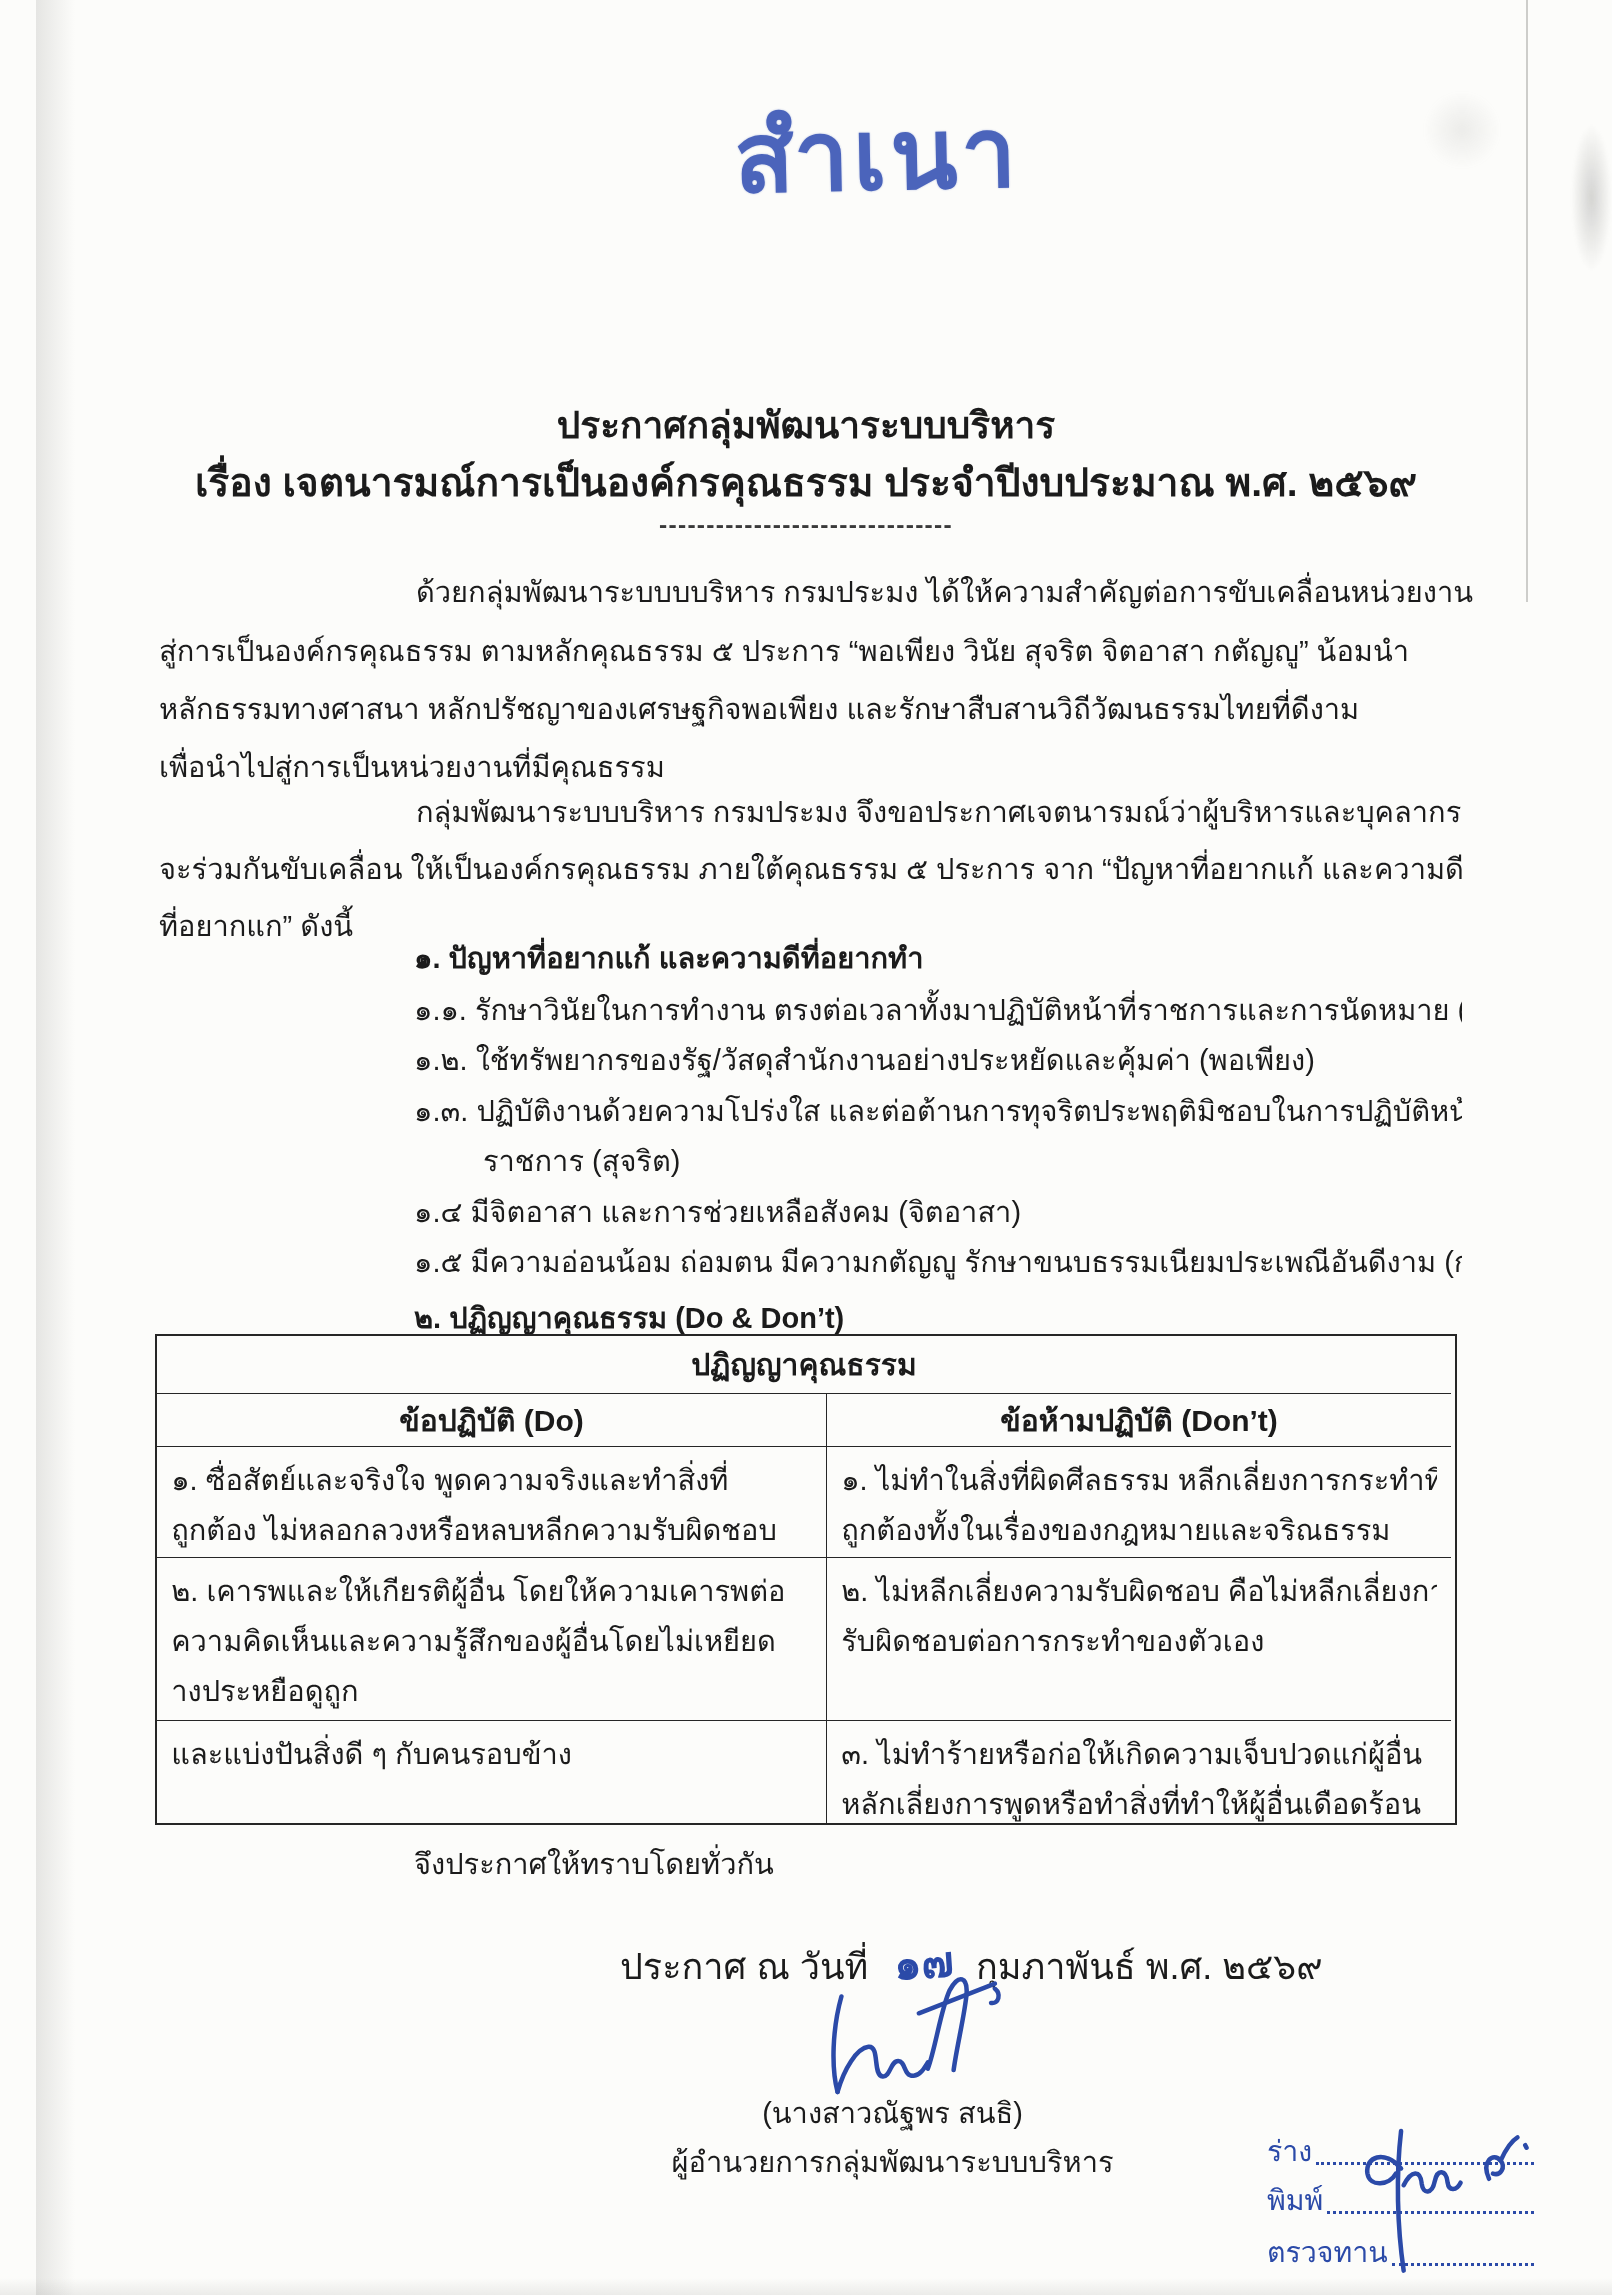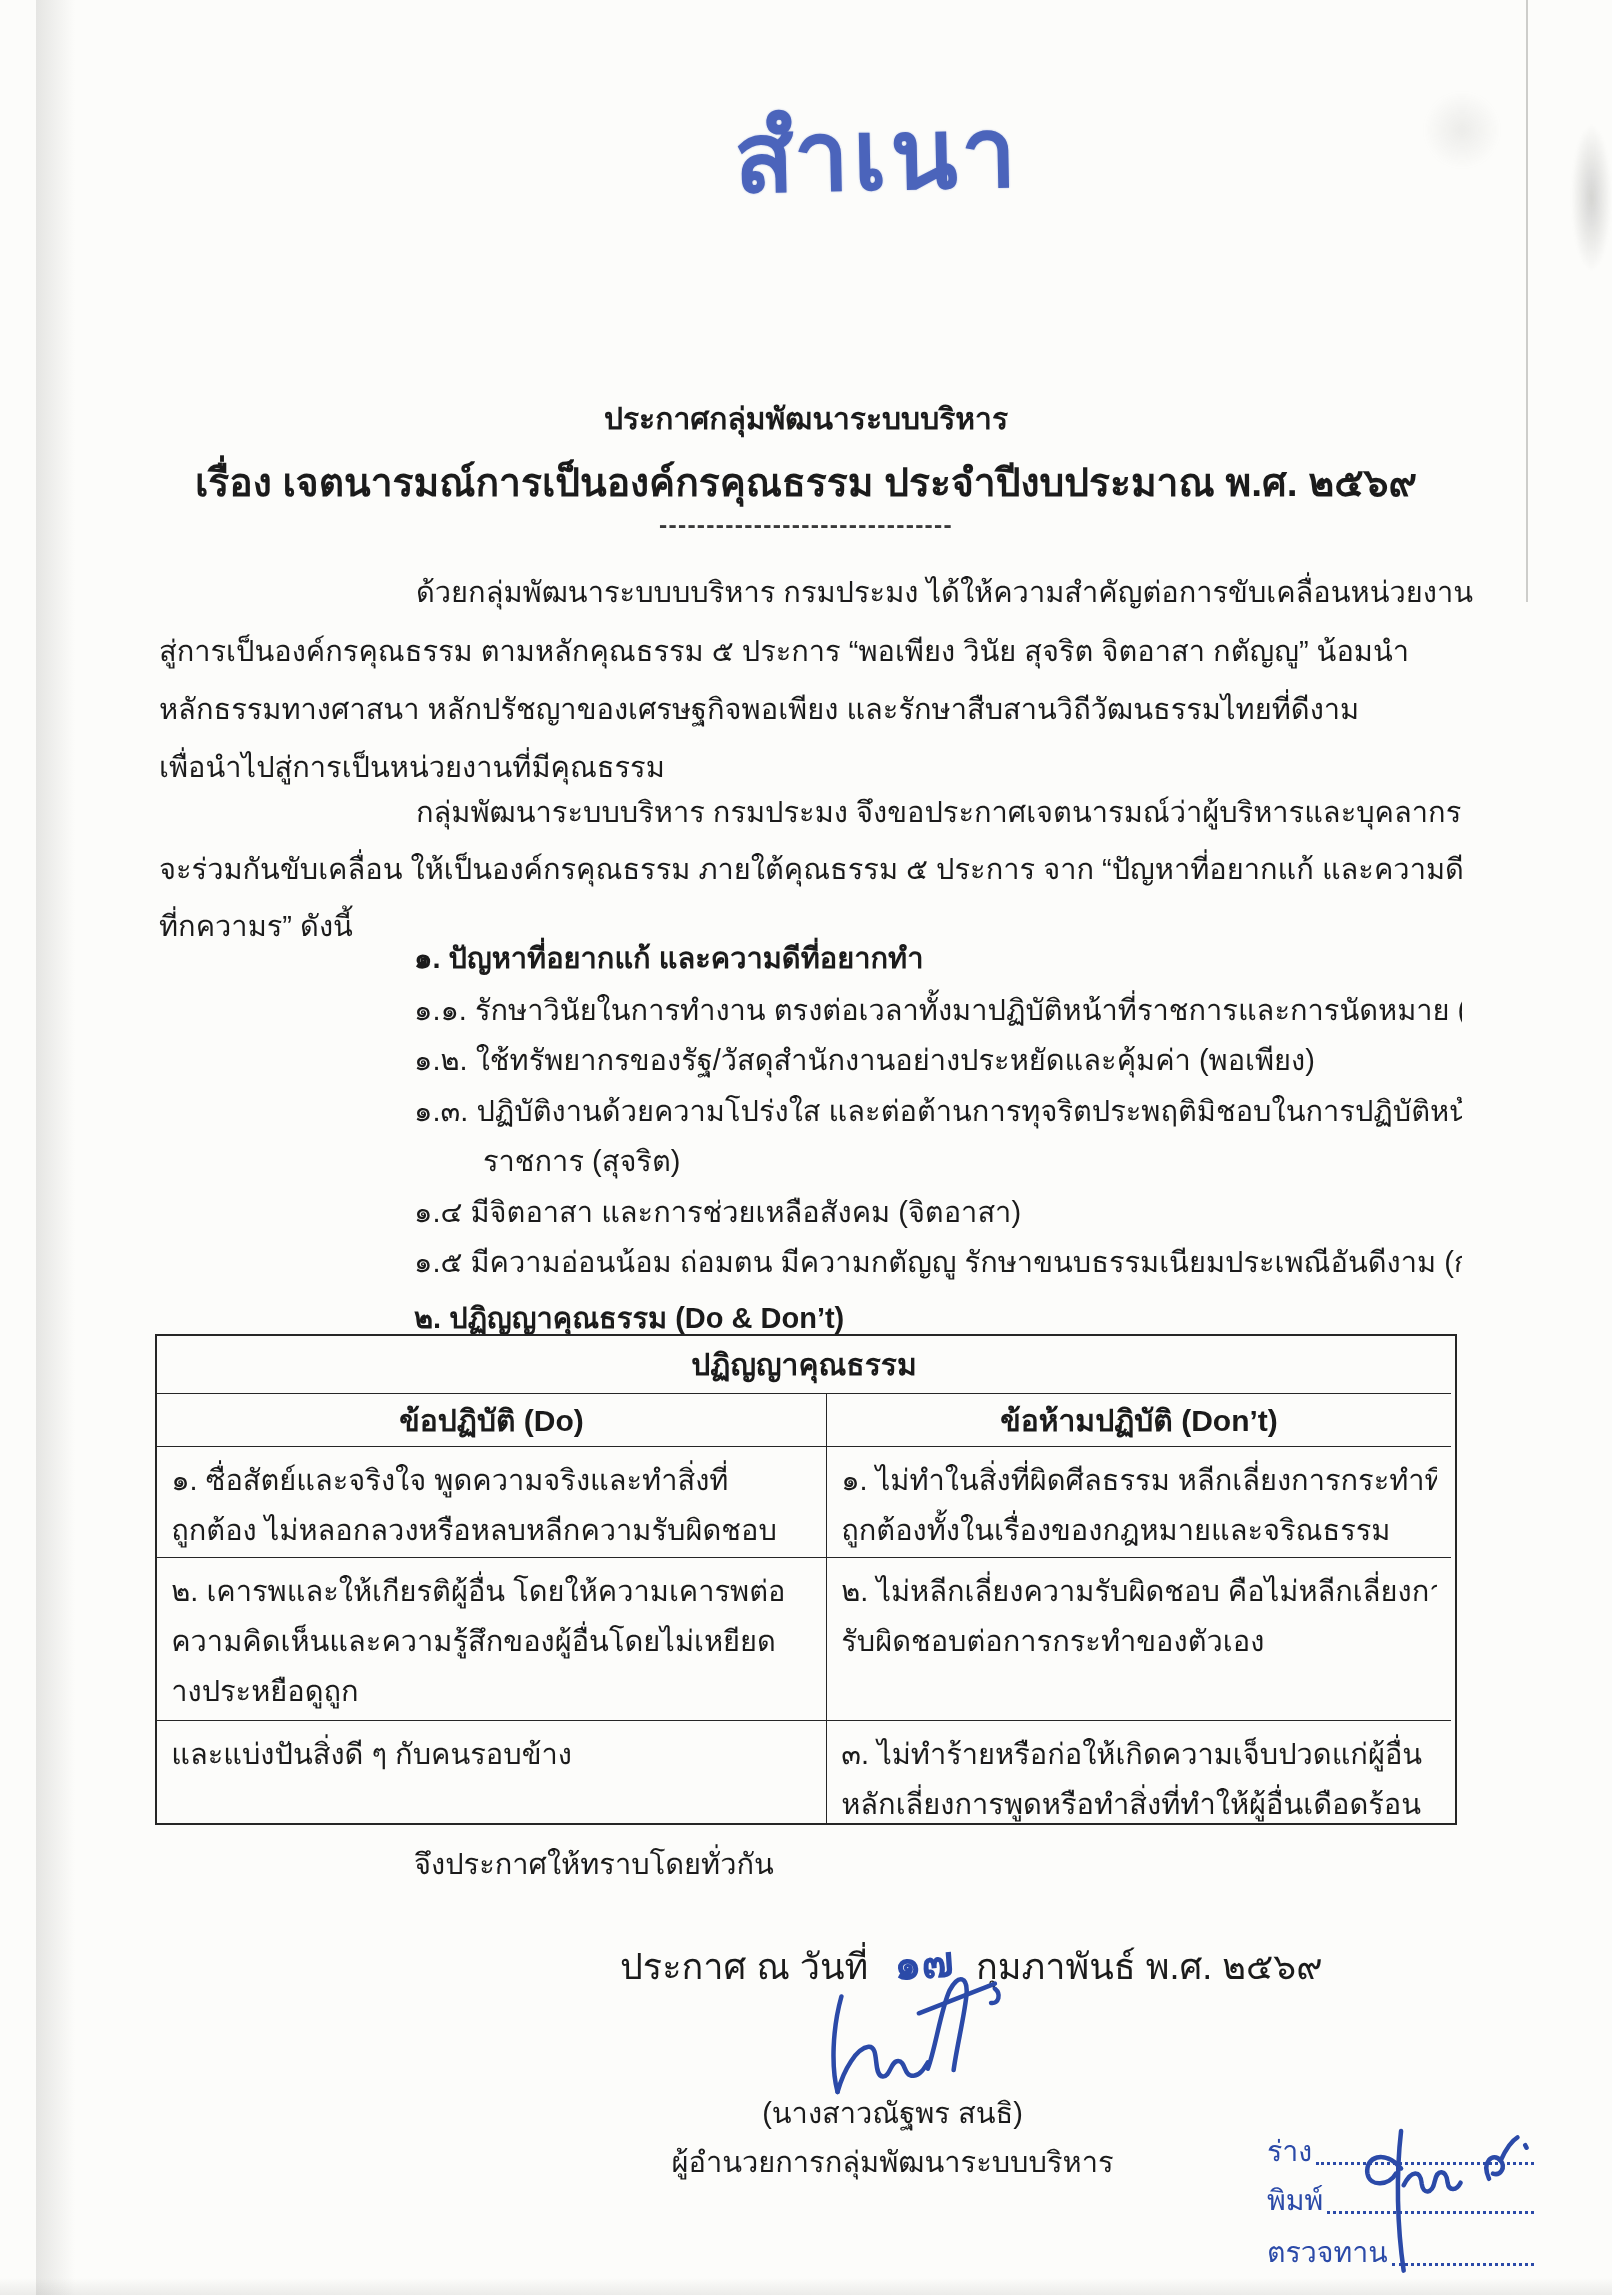--- a/index.html
+++ b/index.html
@@ -27,21 +27,21 @@
 
   .copy-stamp {
     position:absolute; left:696px; top:76px; width:362px; height:155px;
     font-size:98px; font-weight:bold; text-align:center; letter-spacing:3.9px;
     transform:rotate(-1.2deg); opacity:.92;
     text-shadow:0 0 1.9px rgba(60,88,182,.45);
     white-space:nowrap;
   }
 
   .center-line { position:absolute; left:0; width:1612px; text-align:center; white-space:nowrap; }
-  .doc-title   { top:395px; font-size:30px; font-weight:bold; }
+  .doc-title   { top:395px; font-size:37px; font-weight:bold; }
   .doc-subject { top:451px; font-size:39px; font-weight:bold; }
   .divider     { top:511px; font-size:24.6px; letter-spacing:1.3px; color:#3a3a3a; font-weight:bold; }
 
   .line { position:absolute; white-space:nowrap; font-size:29px; }
   .body-left { left:159px; width:1304px; overflow:hidden; }
   .indent { padding-left:257px; }
   .list-left { left:414px; width:1048px; overflow:hidden; }
   .cont-indent { padding-left:69px; }
   .bold { font-weight:bold; }
 
@@ -105,21 +105,21 @@
   <div class="center-line doc-subject">เรื่อง เจตนารมณ์การเป็นองค์กรคุณธรรม ประจำปีงบประมาณ พ.ศ. ๒๕๖๙</div>
   <div class="center-line divider">-------------------------------</div>
 
   <div class="line body-left indent" style="top:569px">ด้วยกลุ่มพัฒนาระบบบบริหาร กรมประมง ได้ให้ความสำคัญต่อการขับเคลื่อนหน่วยงาน</div>
   <div class="line body-left" style="top:628px">สู่การเป็นองค์กรคุณธรรม ตามหลักคุณธรรม ๕ ประการ “พอเพียง วินัย สุจริต จิตอาสา กตัญญู” น้อมนำ</div>
   <div class="line body-left" style="top:744px">เพื่อนำไปสู่การเป็นหน่วยงานที่มีคุณธรรม</div>
   <div class="line body-left" style="top:686px">หลักธรรมทางศาสนา หลักปรัชญาของเศรษฐกิจพอเพียง และรักษาสืบสานวิถีวัฒนธรรมไทยที่ดีงาม</div>
 
   <div class="line body-left indent" style="top:789px">กลุ่มพัฒนาระบบบริหาร กรมประมง จึงขอประกาศเจตนารมณ์ว่าผู้บริหารและบุคลากร</div>
   <div class="line body-left" style="top:846px">จะร่วมกันขับเคลื่อน ให้เป็นองค์กรคุณธรรม ภายใต้คุณธรรม ๕ ประการ จาก “ปัญหาที่อยากแก้ และความดี</div>
-  <div class="line body-left" style="top:903px">ที่กความร” ดังนี้</div>
+  <div class="line body-left" style="top:903px">ที่อยากแก” ดังนี้</div>
 
   <div class="line list-left bold" style="top:935px">๑. ปัญหาที่อยากแก้ และความดีที่อยากทำ</div>
   <div class="line list-left" style="top:987px">๑.๑. รักษาวินัยในการทำงาน ตรงต่อเวลาทั้งมาปฏิบัติหน้าที่ราชการและการนัดหมาย (วินัย)</div>
   <div class="line list-left" style="top:1037px">๑.๒. ใช้ทรัพยากรของรัฐ/วัสดุสำนักงานอย่างประหยัดและคุ้มค่า (พอเพียง)</div>
   <div class="line list-left" style="top:1088px">๑.๓. ปฏิบัติงานด้วยความโปร่งใส และต่อต้านการทุจริตประพฤติมิชอบในการปฏิบัติหน้าที่</div>
   <div class="line list-left cont-indent" style="top:1138px">ราชการ (สุจริต)</div>
   <div class="line list-left" style="top:1189px">๑.๔ มีจิตอาสา และการช่วยเหลือสังคม (จิตอาสา)</div>
   <div class="line list-left" style="top:1239px">๑.๕ มีความอ่อนน้อม ถ่อมตน มีความกตัญญู รักษาขนบธรรมเนียมประเพณีอันดีงาม (กตัญญู)</div>
 
   <div class="line list-left bold" style="top:1295px">๒. ปฏิญญาคุณธรรม (Do &amp; Don’t)</div>

